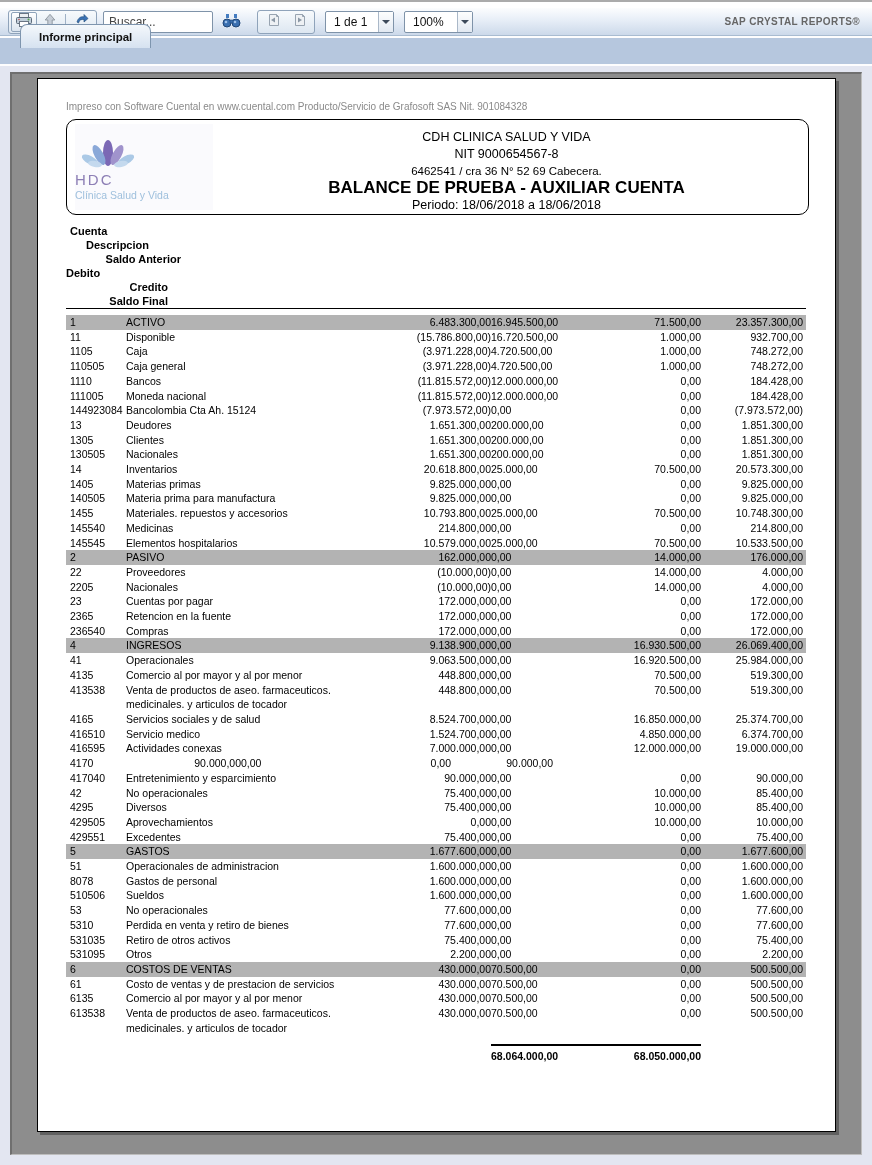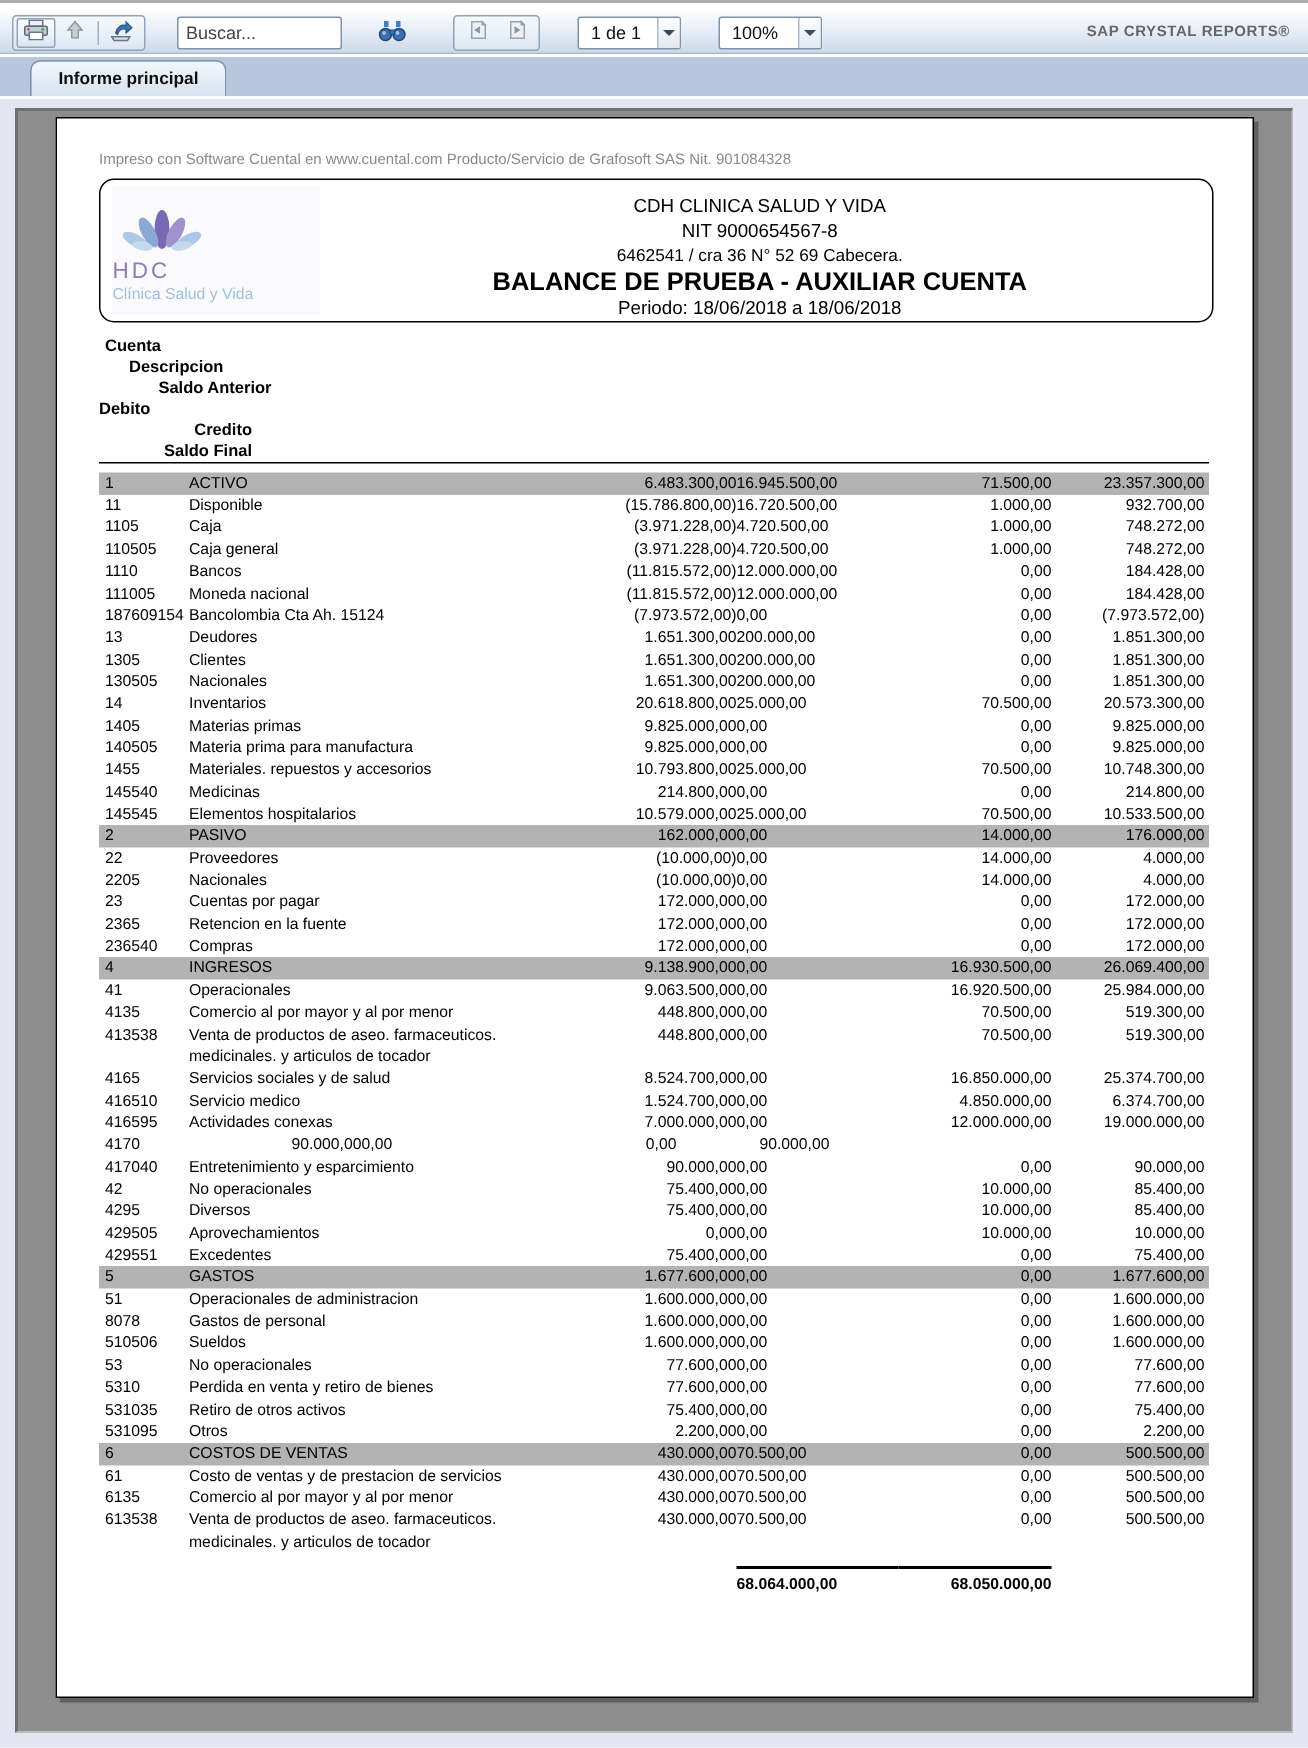--- a/index.html
+++ b/index.html
@@ -4,21 +4,21 @@
 <style>
   * { margin:0; padding:0; box-sizing:border-box; }
   html,body { width:872px; }
   body { font-family:"Liberation Sans", sans-serif; background:#e3e6f1; }
 
   .top-line { height:2px; background:#ababab; }
   .top-white { height:6px; background:#ffffff; }
 
   
   .toolbar {
-    height:28px; display:flex; align-items:center; gap:21px; padding:0 8px;
+    height:28px; display:flex; align-items:center; gap:6px; padding:0 8px;
     background:linear-gradient(#fcfdfe, #e7eef7 45%, #ccd9ea);
     border-bottom:1px solid #a9bcd1;
   }
   .tb-group {
     display:flex; align-items:center; height:24px;
     border:1px solid #8fa3ba; border-radius:3px;
     background:linear-gradient(#f7fafc,#dde7f1); padding:0 2px;
   }
   .tb-btn {
     width:26px; height:20px; display:flex; align-items:center; justify-content:center;
@@ -43,21 +43,21 @@
   }
   .tb-select .dd::after { content:""; border:4px solid transparent; border-top-color:#3c495a; margin-top:4px; }
   .brand {
     margin-left:auto; font-size:10px; font-weight:bold; color:#666; letter-spacing:.4px; padding-right:4px;
   }
 
   
   .sep-white { height:2px; background:#fdfdfe; }
   .tabbar { height:26px; background:#b6c7de; position:relative; padding-left:20px; }
   .tab {
-    position:absolute; bottom:0; left:20px; height:24px; padding:0 18px;
+    position:absolute; bottom:16px; left:20px; height:24px; padding:0 18px;
     display:flex; align-items:center;
     background:linear-gradient(#f4f8fc,#d6e2f0);
     border:1px solid #7e95ae; border-bottom:none; border-radius:7px 7px 0 0;
     font-size:11.5px; font-weight:bold; color:#111; cursor:pointer;
   }
 
   
   .report-wrap { background:#e3e6f1; padding:6px 10px 8px 10px; }
   .report-area {
     background:#8d8d8d; min-height:1082px;
@@ -283,21 +283,21 @@
               </div>
               <div class="trow">
                 <div class="cell c0">111005</div>
                 <div class="cell c1">Moneda nacional</div>
                 <div class="cell c2">(11.815.572,00)</div>
                 <div class="cell c3">12.000.000,00</div>
                 <div class="cell c4">0,00</div>
                 <div class="cell c5">184.428,00</div>
               </div>
               <div class="trow">
-                <div class="cell c0">187609154</div>
+                <div class="cell c0">144923084</div>
                 <div class="cell c1">Bancolombia Cta Ah. 15124</div>
                 <div class="cell c2">(7.973.572,00)</div>
                 <div class="cell c3">0,00</div>
                 <div class="cell c4">0,00</div>
                 <div class="cell c5">(7.973.572,00)</div>
               </div>
               <div class="trow">
                 <div class="cell c0">13</div>
                 <div class="cell c1">Deudores</div>
                 <div class="cell c2">1.651.300,00</div>

